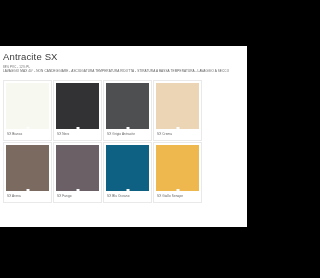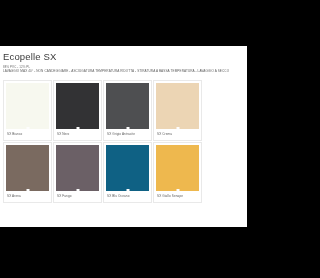--- a/index.html
+++ b/index.html
@@ -110,21 +110,21 @@
 </style>
 </head>
 <body>
 
 <div id="page">
 
   <div class="letterbox top"></div>
 
   <div id="content">
 
-    <div class="page-title">Ecopelle SX</div>
+    <div class="page-title">Antracite SX</div>
 
     <div class="composition">88% PVC - 12% PL</div>
 
     <div class="care">LAVAGGIO MAX 40° - NON CANDEGGIARE - ASCIUGATURA TEMPERATURA RIDOTTA - STIRATURA A BASSA TEMPERATURA - LAVAGGIO A SECCO</div>
 
     <div class="swatch-grid">
 
       <div class="swatch-card">
         <div class="swatch-chip" style="background: rgb(247, 248, 239);"></div>
         <div class="swatch-label">SX Bianco</div>

